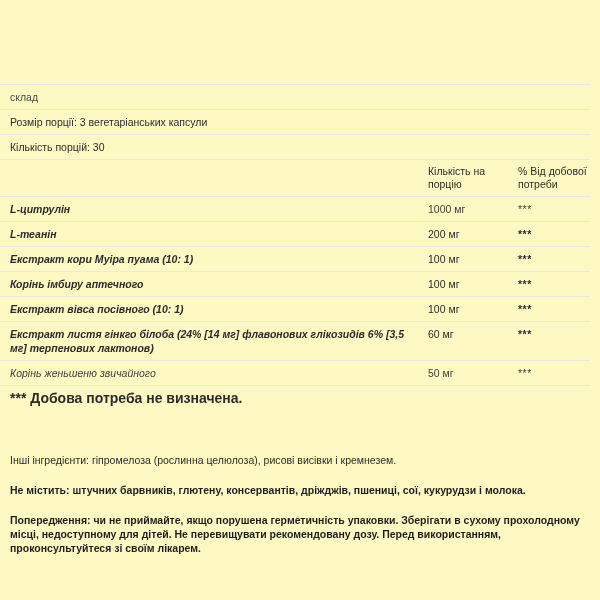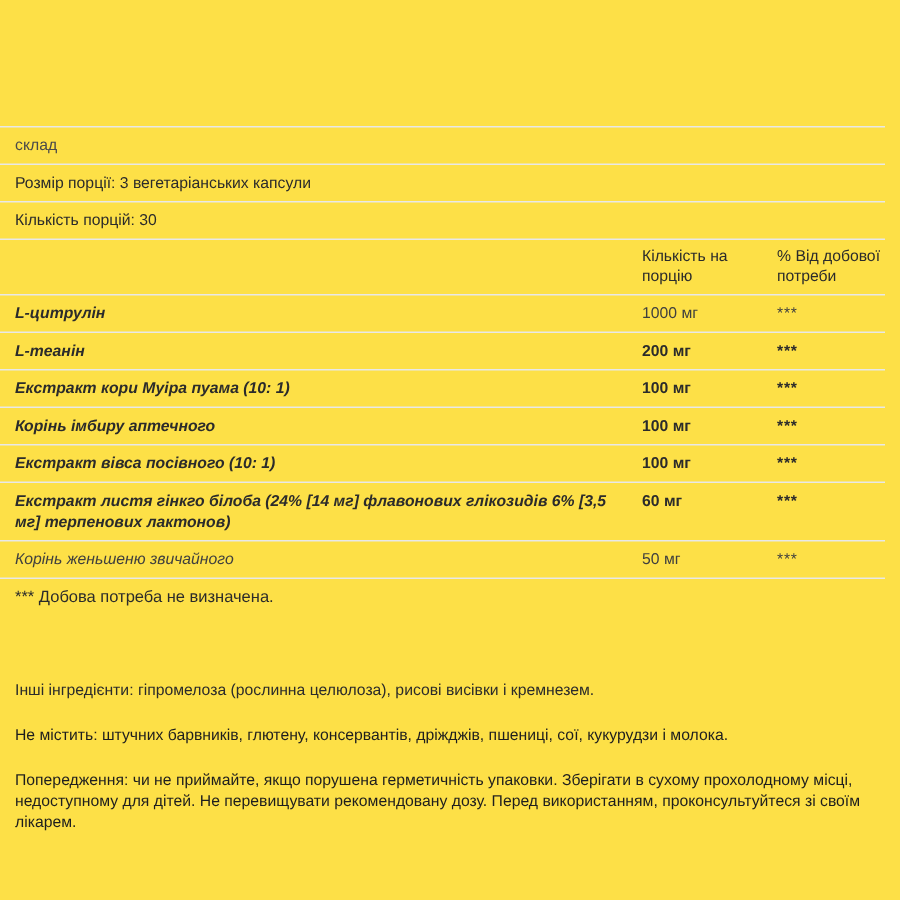--- a/index.html
+++ b/index.html
@@ -10,21 +10,21 @@
     height: 600px;
     background: #ffffff;
     font-family: "Liberation Sans", sans-serif;
     -webkit-font-smoothing: antialiased;
   }
 
   .page {
     position: relative;
     width: 600px;
     height: 600px;
-    background: #fde047;
+    background: #fef9c3;
     overflow: hidden;
   }
 
   .supplement-panel {
     position: absolute;
     left: 0;
     top: 84px;
     width: 590px;
   }
 
@@ -73,21 +73,21 @@
     line-height: 14px;
     font-weight: 700;
     color: #1e1e1e;
     padding-top: 6px;
     padding-bottom: 6px;
     font-style: italic;
   }
   .ing-amt {
     font-size: 10.5px;
     line-height: 14px;
-    font-weight: 700;
+    font-weight: 400;
     color: #1e1e1e;
     padding-top: 6px;
     padding-bottom: 6px;
   }
   .ing-dv {
     font-size: 10.5px;
     line-height: 14px;
     font-weight: 700;
     color: #1e1e1e;
     letter-spacing: 0.5px;
@@ -95,40 +95,40 @@
     padding-bottom: 6px;
   }
   
   .ing-amt.soft, .ing-dv.soft, .ing-name.soft {
     font-weight: 400;
     color: #3f3f3f;
   }
 
   
   .footnote-cell {
-    font-size: 11px;
-    line-height: 14px;
-    font-weight: 400;
+    font-size: 14px;
+    line-height: 14px;
+    font-weight: 700;
     color: #3a3a3a;
     padding-top: 6px;
     padding-bottom: 6px;
   }
 
   
   .notes {
     position: absolute;
     left: 10px;
     top: 453px;
     width: 582px;
   }
   .note {
     font-size: 10.5px;
     line-height: 14px;
     color: #1e1e1e;
-    font-weight: 400;
+    font-weight: 700;
     margin: 0 0 16px 0;
   }
   .note.regular {
     font-weight: 400;
     color: #2b2b2b;
   }
   .note:last-child { margin-bottom: 12px; }
 </style>
 </head>
 <body>

